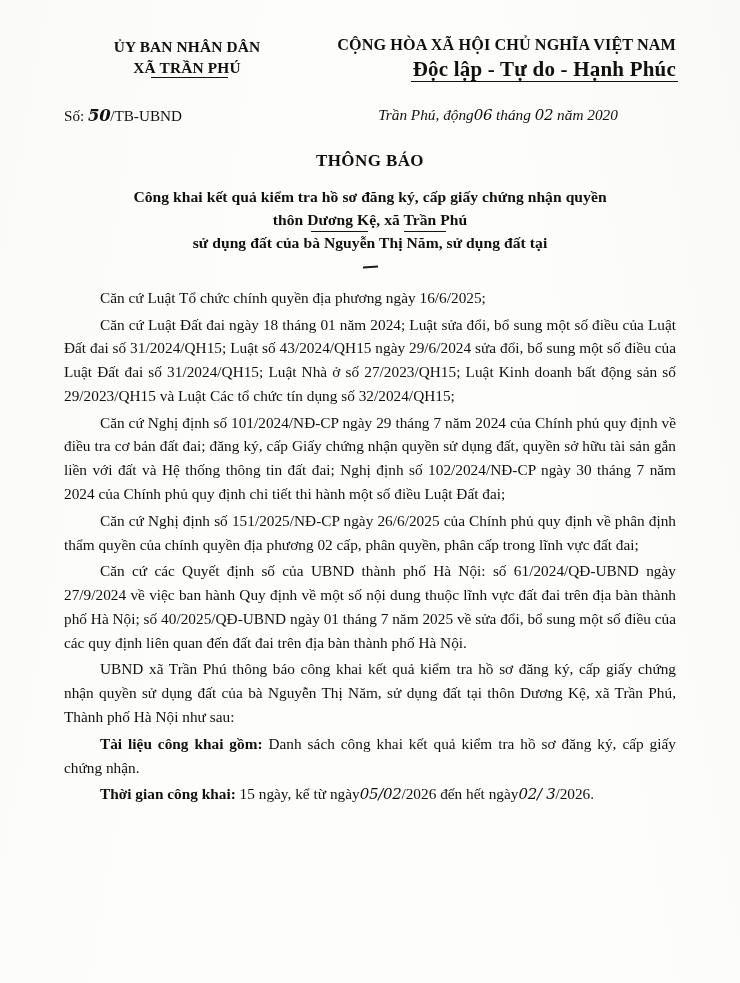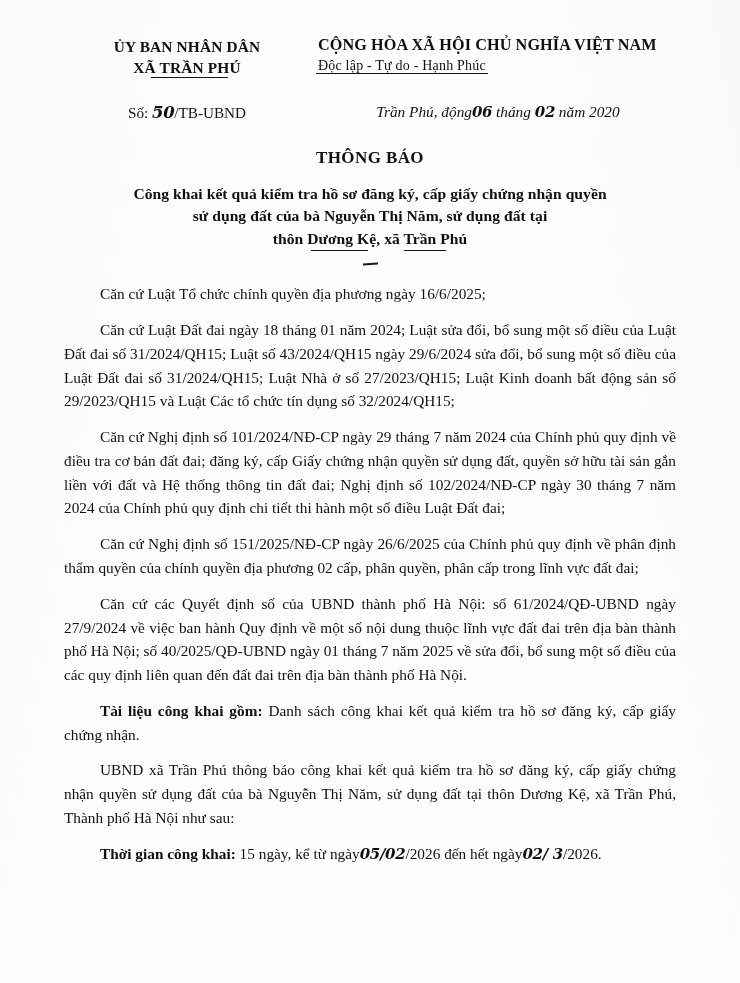--- a/index.html
+++ b/index.html
@@ -32,30 +32,29 @@
     left: 64px;
     top: 34px;
     width: 612px;
   }
 
   
   .letterhead {
     display: flex;
     align-items: flex-start;
     width: 100%;
-    gap: 8px;
   }
   .lh-left {
     width: 246px;
     text-align: center;
     padding-top: 2px;
   }
   .lh-right {
     flex: 1;
-    text-align: left;
+    text-align: right;
   }
   .org-line {
     font-weight: bold;
     font-size: 15.4px;
     letter-spacing: 0.15px;
     line-height: 1.38;
     white-space: nowrap;
   }
   .org-line2 { position: relative; display: inline-block; }
   .org-line2 .ul {
@@ -67,41 +66,41 @@
   }
   .nation-line {
     font-weight: bold;
     font-size: 16.2px;
     letter-spacing: 0.1px;
     line-height: 1.36;
     white-space: nowrap;
   }
   .motto-wrap { position: relative; display: inline-block; margin-top: 1px; }
   .motto {
-    font-weight: normal;
-    font-size: 14px;
+    font-weight: bold;
+    font-size: 21px;
     letter-spacing: 0.2px;
     white-space: nowrap;
   }
   .motto-wrap .ul {
     position: absolute;
     left: -2px;
     right: -2px;
     bottom: 0px;
     border-bottom: 1.7px solid #141414;
   }
   .secondrow {
     display: flex;
     align-items: flex-start;
     width: 100%;
     margin-top: 24px;
   }
   .sr-left {
     width: 246px;
-    text-align: center;
+    text-align: left;
     font-size: 15.2px;
     white-space: nowrap;
   }
   .sr-right {
     flex: 1;
     text-align: center;
     font-size: 15.3px;
     font-style: italic;
     white-space: nowrap;
     padding-left: 10px;
@@ -110,21 +109,21 @@
     font-family: "DejaVu Serif", serif;
     font-style: italic;
     font-weight: bold;
     font-size: 16.5px;
     letter-spacing: -0.4px;
     vertical-align: -0.5px;
   }
   .hw-num {
     font-family: "DejaVu Serif", serif;
     font-style: italic;
-    font-weight: bold;
+    font-weight: normal;
     font-size: 15px;
     letter-spacing: -0.3px;
   }
 
   
   .title-block {
     text-align: center;
     margin-top: 26px;
   }
   .doc-type {
@@ -160,21 +159,21 @@
     background: #1a1a1a;
     margin: 12px auto 0 auto;
     transform: skewY(-3deg);
   }
 
   
   .body-block {
     margin-top: 17px;
   }
   p.para {
-    margin: 12px 0 1px 0;
+    margin: 3px 0 1px 0;
     font-size: 15.3px;
     line-height: 1.555;
     text-align: justify;
     text-justify: inter-word;
     text-indent: 36px;
     letter-spacing: 0.01px;
   }
   p.para.dash { text-indent: 30px; }
   p.para.gap { margin-top: 3px; }
   b.lead { font-weight: bold; }
@@ -215,44 +214,44 @@
         <span class="hw-num">02</span>
         <span>năm</span>
         <span>2020</span>
       </div>
     </div>
 
     <div class="title-block">
       <div class="doc-type">THÔNG BÁO</div>
       <div class="subject">
         <div>Công khai kết quả kiểm tra hồ sơ đăng ký, cấp giấy chứng nhận quyền</div>
-        <div>sử dụng đất của bà Nguyễn Thị Năm, sử dụng đất tại</div>
         <div>
           <span class="lnw">
             <span>thôn Dương Kệ, xã Trần Phú</span>
             <span class="ul1"></span>
             <span class="ul2"></span>
           </span>
         </div>
+        <div>sử dụng đất của bà Nguyễn Thị Năm, sử dụng đất tại</div>
       </div>
       <div class="dash-mark"></div>
     </div>
 
     <div class="body-block">
       <p class="para">Căn cứ Luật Tổ chức chính quyền địa phương ngày 16/6/2025;</p>
       <p class="para">Căn cứ Luật Đất đai ngày 18 tháng 01 năm 2024; Luật sửa đổi, bổ sung một số điều của Luật Đất đai số 31/2024/QH15; Luật số 43/2024/QH15 ngày 29/6/2024 sửa đổi, bổ sung một số điều của Luật Đất đai số 31/2024/QH15; Luật Nhà ở số 27/2023/QH15; Luật Kinh doanh bất động sản số 29/2023/QH15 và Luật Các tổ chức tín dụng số 32/2024/QH15;</p>
       <p class="para">Căn cứ Nghị định số 101/2024/NĐ-CP ngày 29 tháng 7 năm 2024 của Chính phủ quy định về điều tra cơ bản đất đai; đăng ký, cấp Giấy chứng nhận quyền sử dụng đất, quyền sở hữu tài sản gắn liền với đất và Hệ thống thông tin đất đai; Nghị định số 102/2024/NĐ-CP ngày 30 tháng 7 năm 2024 của Chính phủ quy định chi tiết thi hành một số điều Luật Đất đai;</p>
       <p class="para">Căn cứ Nghị định số 151/2025/NĐ-CP ngày 26/6/2025 của Chính phủ quy định về phân định thẩm quyền của chính quyền địa phương 02 cấp, phân quyền, phân cấp trong lĩnh vực đất đai;</p>
       <p class="para">Căn cứ các Quyết định số của UBND thành phố Hà Nội: số 61/2024/QĐ-UBND ngày 27/9/2024 về việc ban hành Quy định về một số nội dung thuộc lĩnh vực đất đai trên địa bàn thành phố Hà Nội; số 40/2025/QĐ-UBND ngày 01 tháng 7 năm 2025 về sửa đổi, bổ sung một số điều của các quy định liên quan đến đất đai trên địa bàn thành phố Hà Nội.</p>
+      <p class="para">UBND xã Trần Phú thông báo công khai kết quả kiểm tra hồ sơ đăng ký, cấp giấy chứng nhận quyền sử dụng đất của bà Nguyễn Thị Năm, sử dụng đất tại thôn Dương Kệ, xã Trần Phú, Thành phố Hà Nội như sau:</p>
+
       <p class="para">
         <b class="lead">Tài liệu công khai gồm:</b><span> Danh sách công khai kết quả kiểm tra hồ sơ đăng ký, cấp giấy chứng nhận.</span>
       </p>
 
-      <p class="para">UBND xã Trần Phú thông báo công khai kết quả kiểm tra hồ sơ đăng ký, cấp giấy chứng nhận quyền sử dụng đất của bà Nguyễn Thị Năm, sử dụng đất tại thôn Dương Kệ, xã Trần Phú, Thành phố Hà Nội như sau:</p>
-
       <p class="para">
         <b class="lead">Thời gian công khai:</b><span> 15 ngày, kể từ ngày</span><span class="hw-num">05/02</span><span>/2026 đến hết ngày</span><span class="hw-num">02/ 3</span><span>/2026.</span>
       </p>
 
 
     </div>
 
   </div>
 </div>
 

